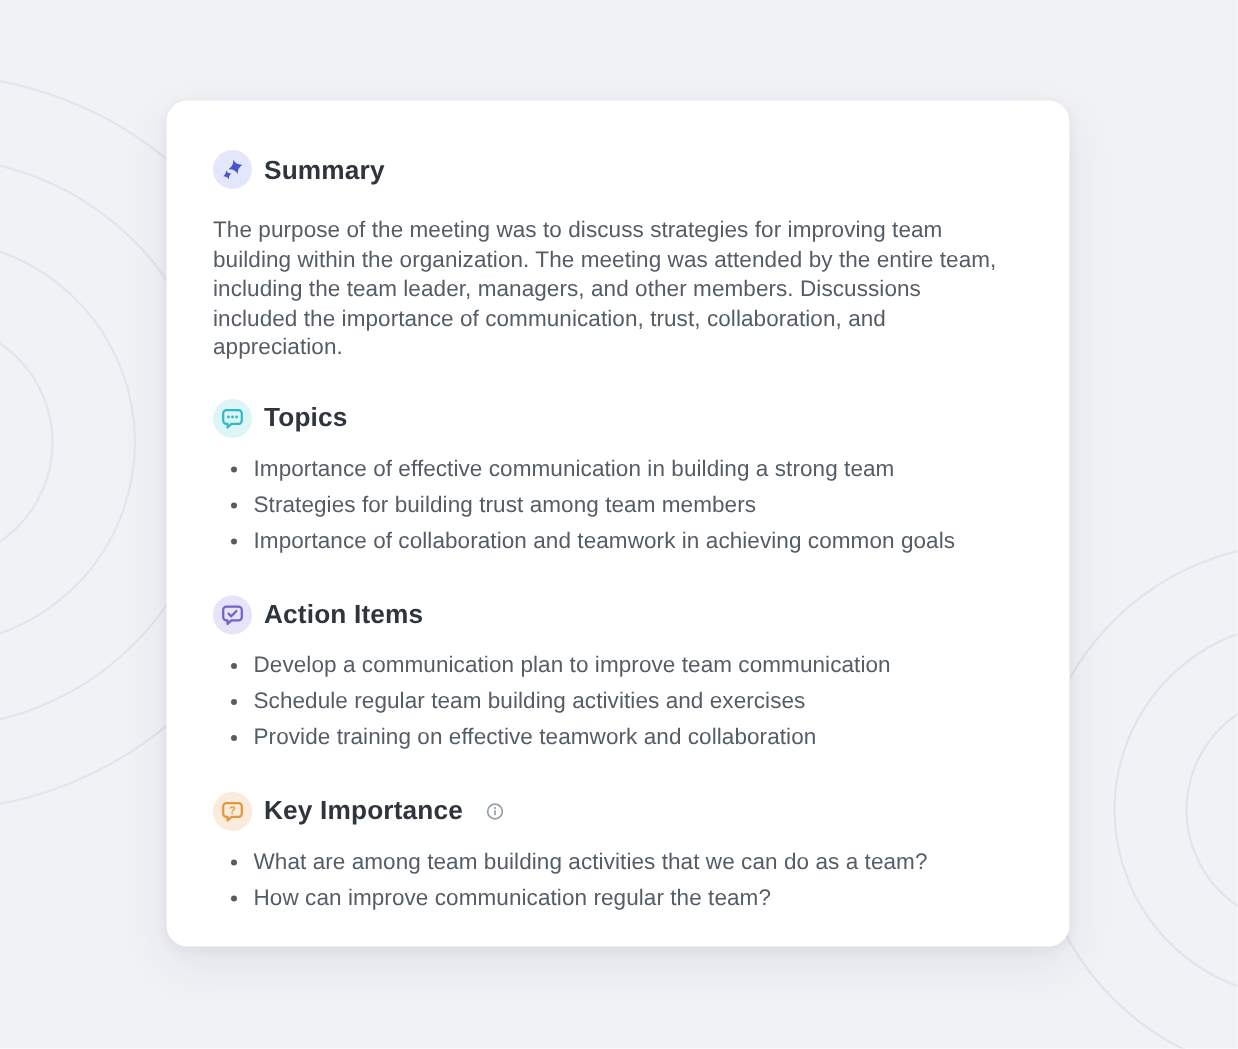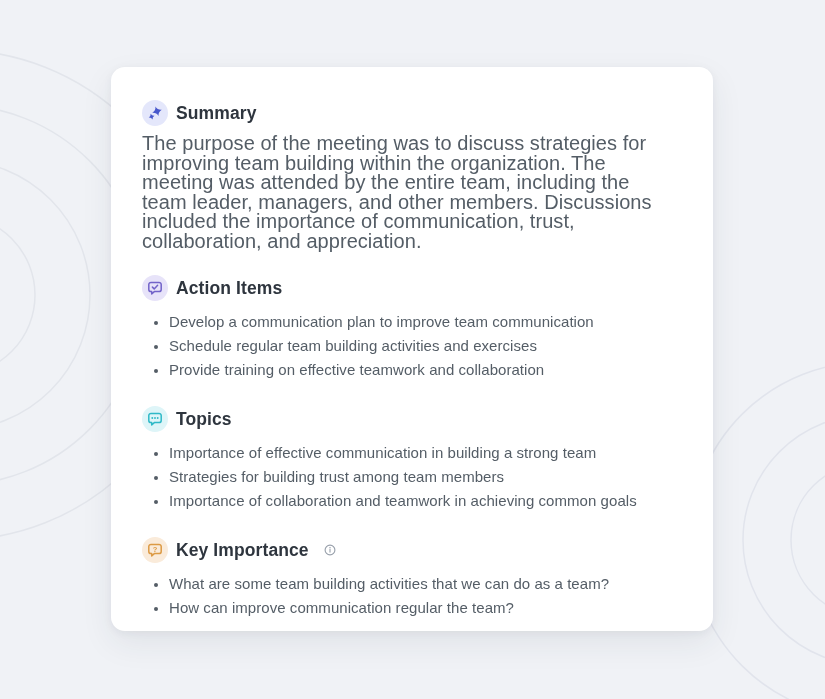--- a/index.html
+++ b/index.html
@@ -68,22 +68,22 @@
   }
 
   .info-icon {
     margin-left: 6px;
     display: flex;
     align-items: center;
     cursor: default;
   }
 
   .section-body {
-    margin-top: 8px;
-    font-size: 20px;
+    margin-top: 18px;
+    font-size: 15px;
     line-height: 19.5px;
     color: #545D66;
     max-width: 532px;
     letter-spacing: 0.05px;
   }
 
   .section-list {
     margin-top: 9px;
     padding-left: 27px;
     list-style: disc outside;
@@ -126,51 +126,51 @@
           </g>
         </svg>
       </span>
       <span class="section-title">Summary</span>
     </div>
     <p class="section-body">The purpose of the meeting was to discuss strategies for improving team building within the organization. The meeting was attended by the entire team, including the team leader, managers, and other members. Discussions  included the importance of communication, trust, collaboration, and appreciation.</p>
   </div>
 
   <div class="section">
     <div class="section-header">
-      <span class="icon-badge badge-actions">
-        <svg width="16" height="16" viewBox="0 0 16 16">
-          <path d="M4.7 11.6 L4.7 14 L7.3 11.6 H12 A2.2 2.2 0 0 0 14.2 9.4 V4.6 A2.2 2.2 0 0 0 12 2.4 H4 A2.2 2.2 0 0 0 1.8 4.6 V9.4 A2.2 2.2 0 0 0 4 11.6 Z" fill="none" stroke="#7263C9" stroke-width="1.5" stroke-linejoin="round"></path>
-          <polyline points="5.4,7.1 7.2,8.9 10.6,5.3" fill="none" stroke="#7263C9" stroke-width="1.5" stroke-linecap="round" stroke-linejoin="round"></polyline>
-        </svg>
-      </span>
-      <span class="section-title">Action Items</span>
-    </div>
-    <ul class="section-list">
-      <li>Develop a communication plan to improve team communication</li>
-      <li>Schedule regular team building activities and exercises</li>
-      <li>Provide training on effective teamwork and collaboration</li>
-    </ul>
-  </div>
-
-  <div class="section">
-    <div class="section-header">
       <span class="icon-badge badge-topics">
         <svg width="16" height="16" viewBox="0 0 16 16">
           <path d="M4.7 11.6 L4.7 14 L7.3 11.6 H12 A2.2 2.2 0 0 0 14.2 9.4 V4.6 A2.2 2.2 0 0 0 12 2.4 H4 A2.2 2.2 0 0 0 1.8 4.6 V9.4 A2.2 2.2 0 0 0 4 11.6 Z" fill="none" stroke="#2FB9C7" stroke-width="1.5" stroke-linejoin="round"></path>
           <circle cx="5.3" cy="7" r="0.95" fill="#2FB9C7"></circle>
           <circle cx="8" cy="7" r="0.95" fill="#2FB9C7"></circle>
           <circle cx="10.7" cy="7" r="0.95" fill="#2FB9C7"></circle>
         </svg>
       </span>
       <span class="section-title">Topics</span>
     </div>
     <ul class="section-list">
       <li>Importance of effective communication in building a strong team</li>
       <li>Strategies for building trust among team members</li>
       <li>Importance of collaboration and teamwork in achieving common goals</li>
+    </ul>
+  </div>
+
+  <div class="section">
+    <div class="section-header">
+      <span class="icon-badge badge-actions">
+        <svg width="16" height="16" viewBox="0 0 16 16">
+          <path d="M4.7 11.6 L4.7 14 L7.3 11.6 H12 A2.2 2.2 0 0 0 14.2 9.4 V4.6 A2.2 2.2 0 0 0 12 2.4 H4 A2.2 2.2 0 0 0 1.8 4.6 V9.4 A2.2 2.2 0 0 0 4 11.6 Z" fill="none" stroke="#7263C9" stroke-width="1.5" stroke-linejoin="round"></path>
+          <polyline points="5.4,7.1 7.2,8.9 10.6,5.3" fill="none" stroke="#7263C9" stroke-width="1.5" stroke-linecap="round" stroke-linejoin="round"></polyline>
+        </svg>
+      </span>
+      <span class="section-title">Action Items</span>
+    </div>
+    <ul class="section-list">
+      <li>Develop a communication plan to improve team communication</li>
+      <li>Schedule regular team building activities and exercises</li>
+      <li>Provide training on effective teamwork and collaboration</li>
     </ul>
   </div>
 
   <div class="section">
     <div class="section-header">
       <span class="icon-badge badge-questions">
         <svg width="16" height="16" viewBox="0 0 16 16">
           <path d="M4.7 11.6 L4.7 14 L7.3 11.6 H12 A2.2 2.2 0 0 0 14.2 9.4 V4.6 A2.2 2.2 0 0 0 12 2.4 H4 A2.2 2.2 0 0 0 1.8 4.6 V9.4 A2.2 2.2 0 0 0 4 11.6 Z" fill="none" stroke="#DC9A44" stroke-width="1.5" stroke-linejoin="round"></path>
           <text x="8" y="9.7" text-anchor="middle" font-size="7.5" font-weight="bold" font-family="Liberation Sans, sans-serif" fill="#DC9A44">?</text>
         </svg>
@@ -178,18 +178,18 @@
       <span class="section-title">Key Importance</span>
       <span class="info-icon" title="">
         <svg width="14" height="14" viewBox="0 0 16 16">
           <circle cx="8" cy="8" r="5.6" fill="none" stroke="#98A0AB" stroke-width="1.3"></circle>
           <circle cx="8" cy="5.4" r="0.85" fill="#98A0AB"></circle>
           <rect x="7.35" y="6.9" width="1.3" height="4.1" rx="0.65" fill="#98A0AB"></rect>
         </svg>
       </span>
     </div>
     <ul class="section-list">
-      <li>What are some team building activities that we can do as a team?</li>
+      <li>What are among team building activities that we can do as a team?</li>
       <li>How can improve communication regular the team?</li>
     </ul>
   </div>
 
 </div>
 
 </body></html>

